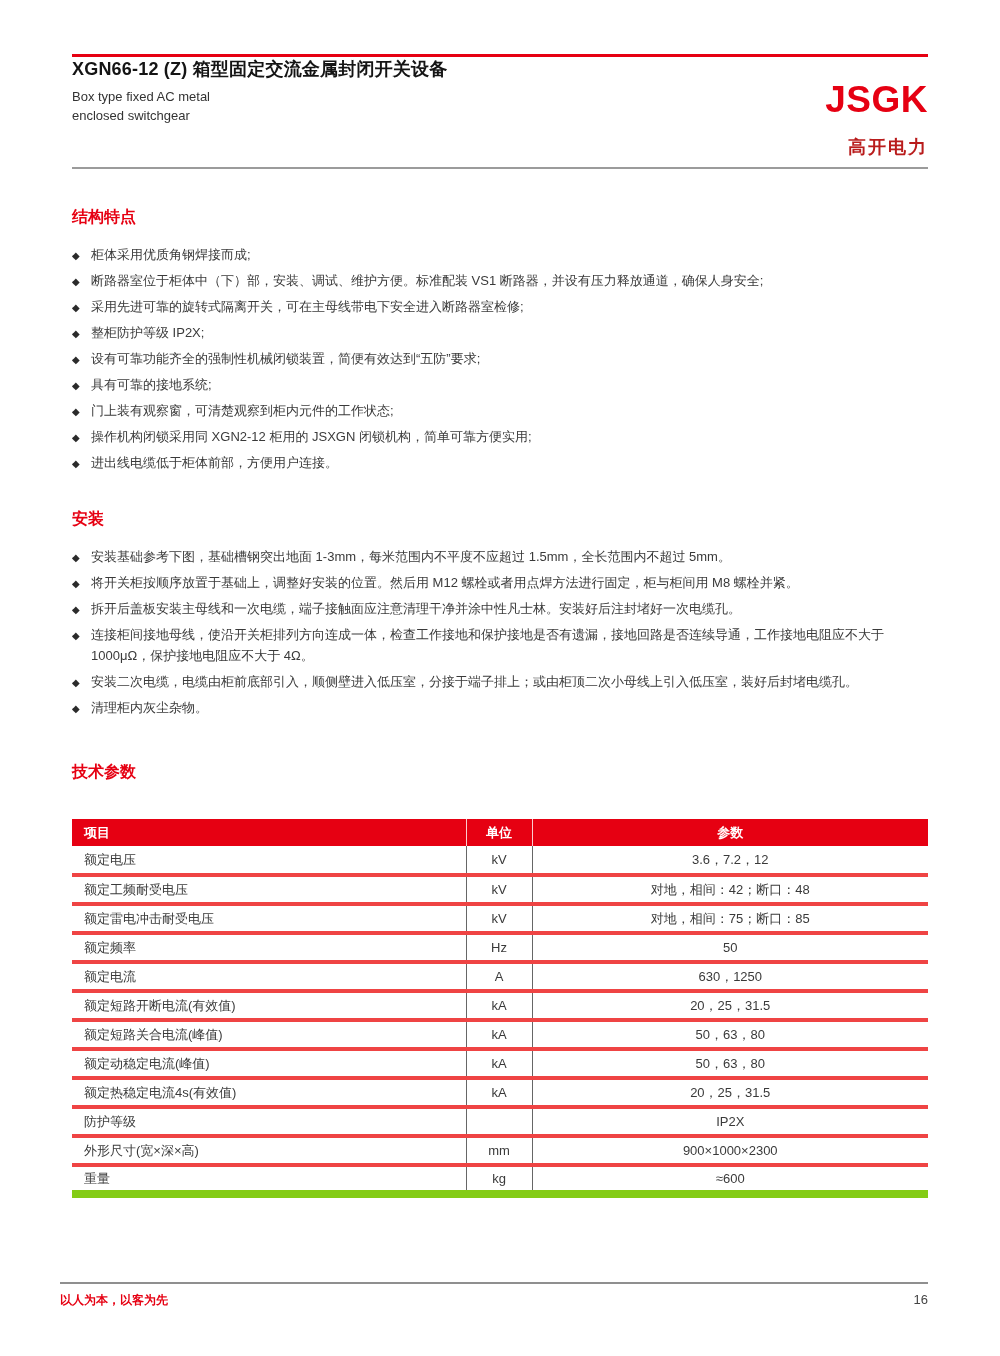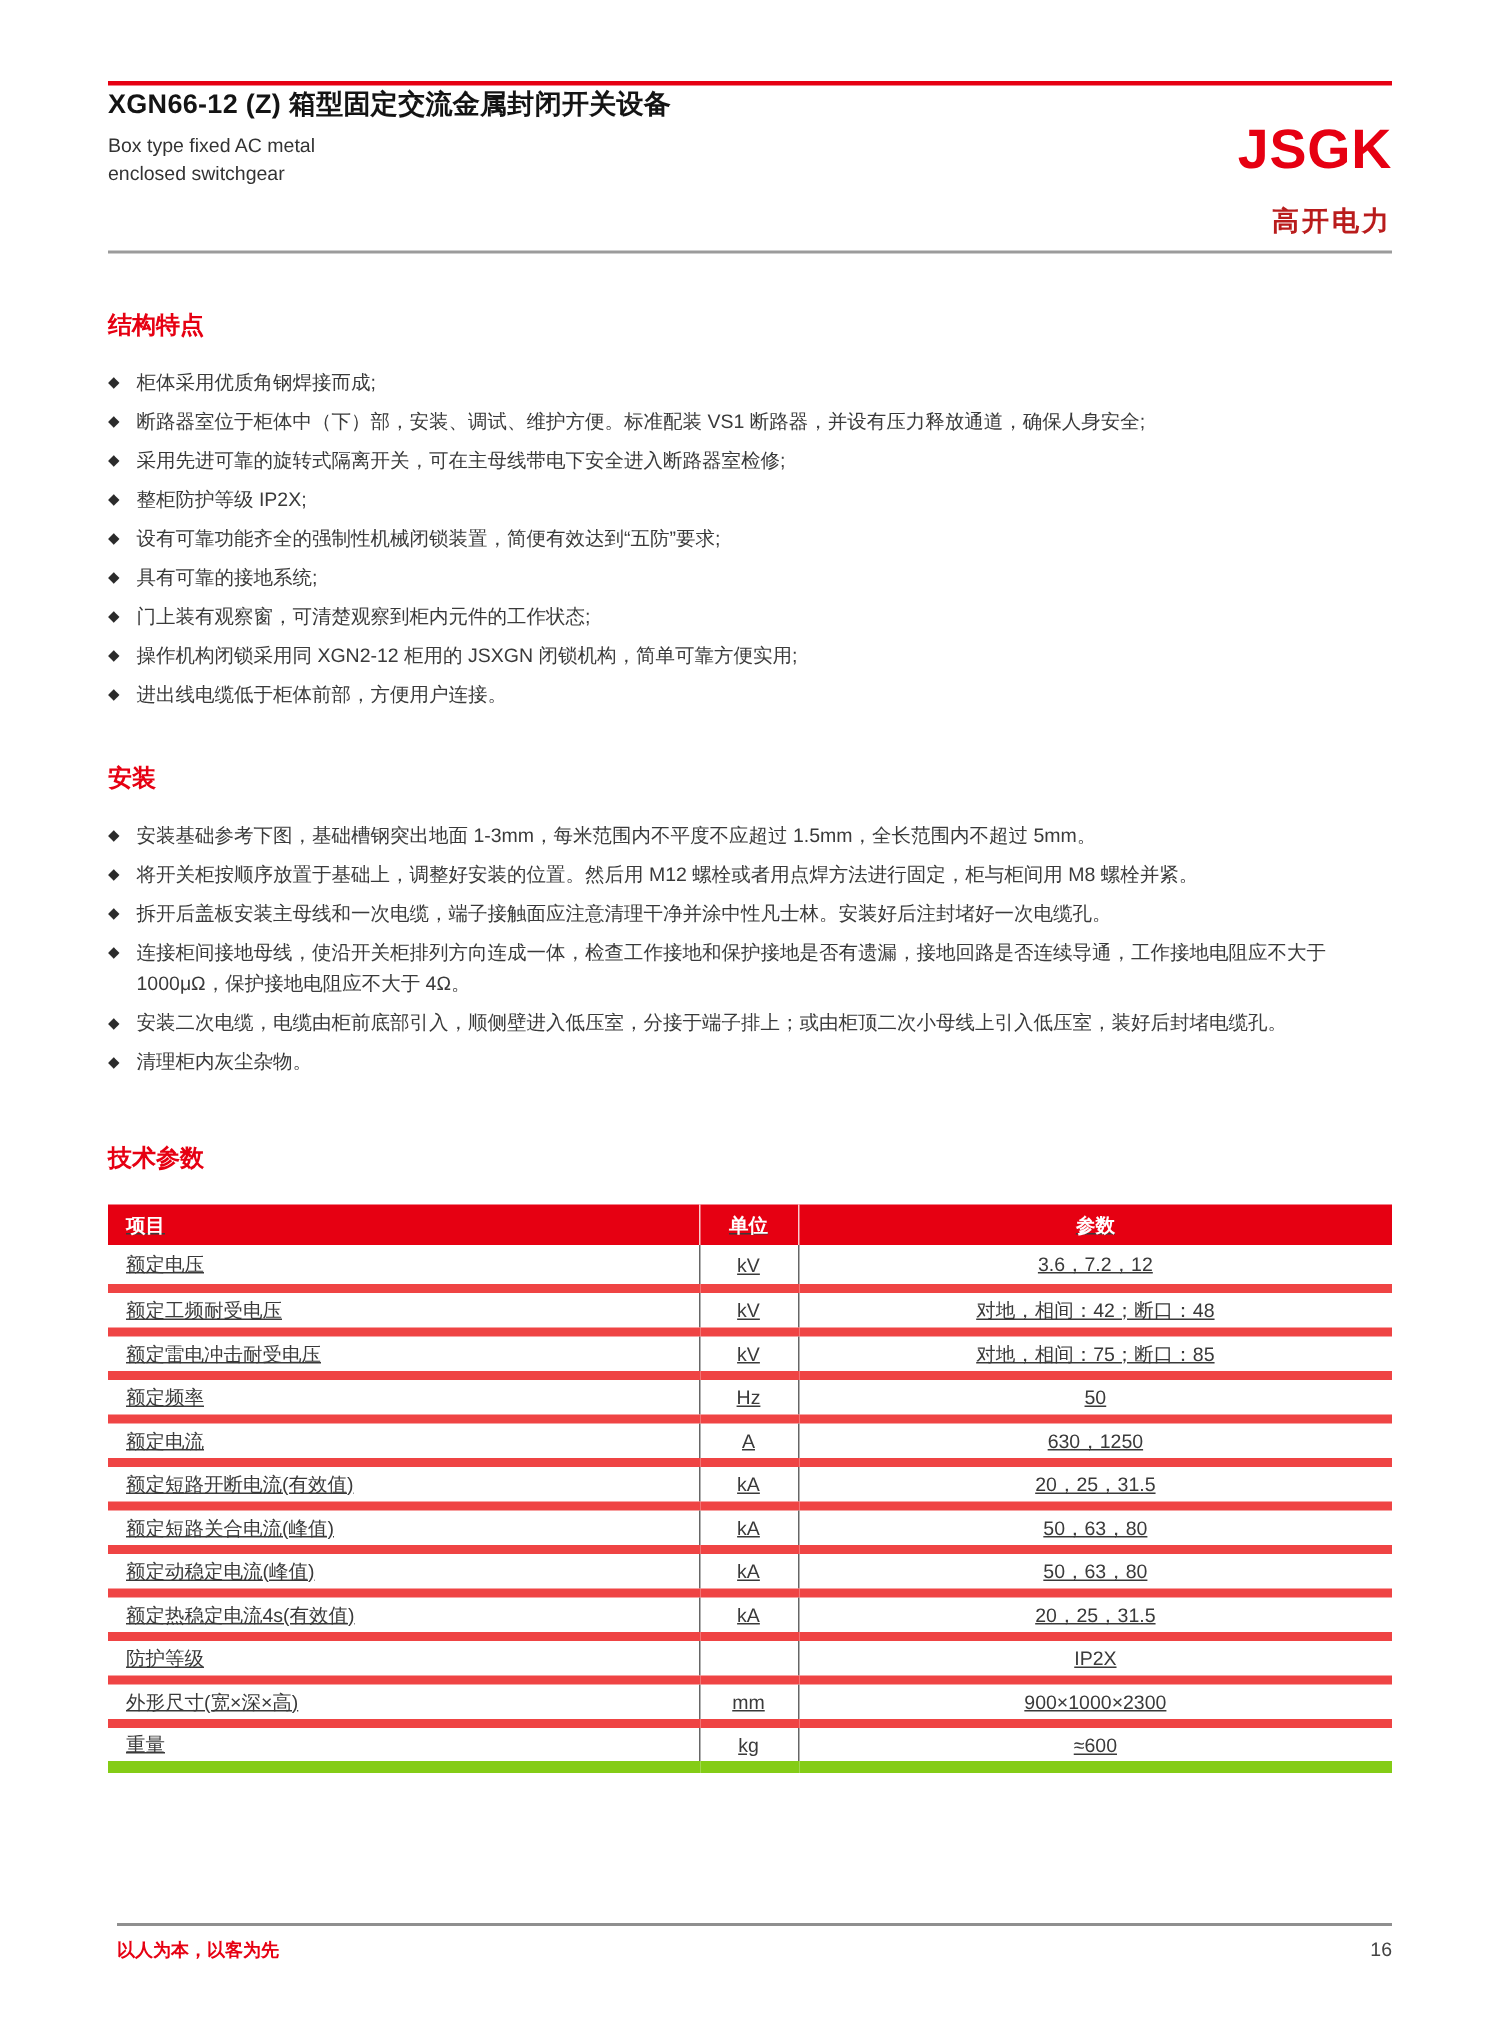--- a/index.html
+++ b/index.html
@@ -26,37 +26,37 @@
   
   .section-heading { color: #e60012; font-size: 16px; font-weight: bold; margin: 0; }
   .mt-features { margin-top: 38px; }
   .mt-install  { margin-top: 36px; }
   .mt-params   { margin-top: 44px; }
   .bullet-list { list-style: none; margin: 16px 0 0 0; padding: 0; }
   .bullet-list li { position: relative; padding-left: 19px; font-size: 13px; line-height: 21px; margin-bottom: 5px; color: #3a3a3a; }
   .bullet { position: absolute; left: 0; top: 1px; font-size: 10px; color: #2b2b2b; }
 
   
-  table.params { width: 100%; border-collapse: collapse; table-layout: fixed; margin-top: 20px; text-decoration: underline; }
+  table.params { width: 100%; border-collapse: collapse; table-layout: fixed; margin-top: 36px; }
   table.params thead th {
     background: #e60012; color: #ffffff; font-size: 13px; font-weight: bold;
     height: 27px; text-align: center; padding: 0;
   }
   table.params thead th.c-item { text-align: left; padding-left: 12px; }
   table.params thead th.c-item, table.params thead th.c-unit { border-right: 1px solid rgba(255,255,255,0.8); }
   table.params tbody td {
     height: 29px; font-size: 13px; color: #3a3a3a; text-align: center; padding: 0;
-    border-bottom: 6px solid #ef4444;
+    border-bottom: 4px solid #ef4444;
   }
   table.params tbody td.c-item { text-align: left; padding-left: 12px; }
   table.params tbody td.c-item, table.params tbody td.c-unit { border-right: 1px solid #666; }
   table.params tbody tr:last-child td { border-bottom: 8px solid #84cc16; }
 
   
-  .footer { position: absolute; left: 78px; right: 72px; top: 1282px; text-align: right; }
+  .footer { position: absolute; left: 60px; right: 72px; top: 1282px; text-align: right; }
   .footer-rule { height: 2px; background: #8f8f8f; }
   .footer-row { display: flex; justify-content: space-between; margin-top: 8px; }
   .slogan { color: #e60012; font-size: 12px; font-weight: bold; }
   .page-number { color: #444; font-size: 13px; }
 </style>
 </head>
 <body>
 
 <div class="page">
   <div class="content">

